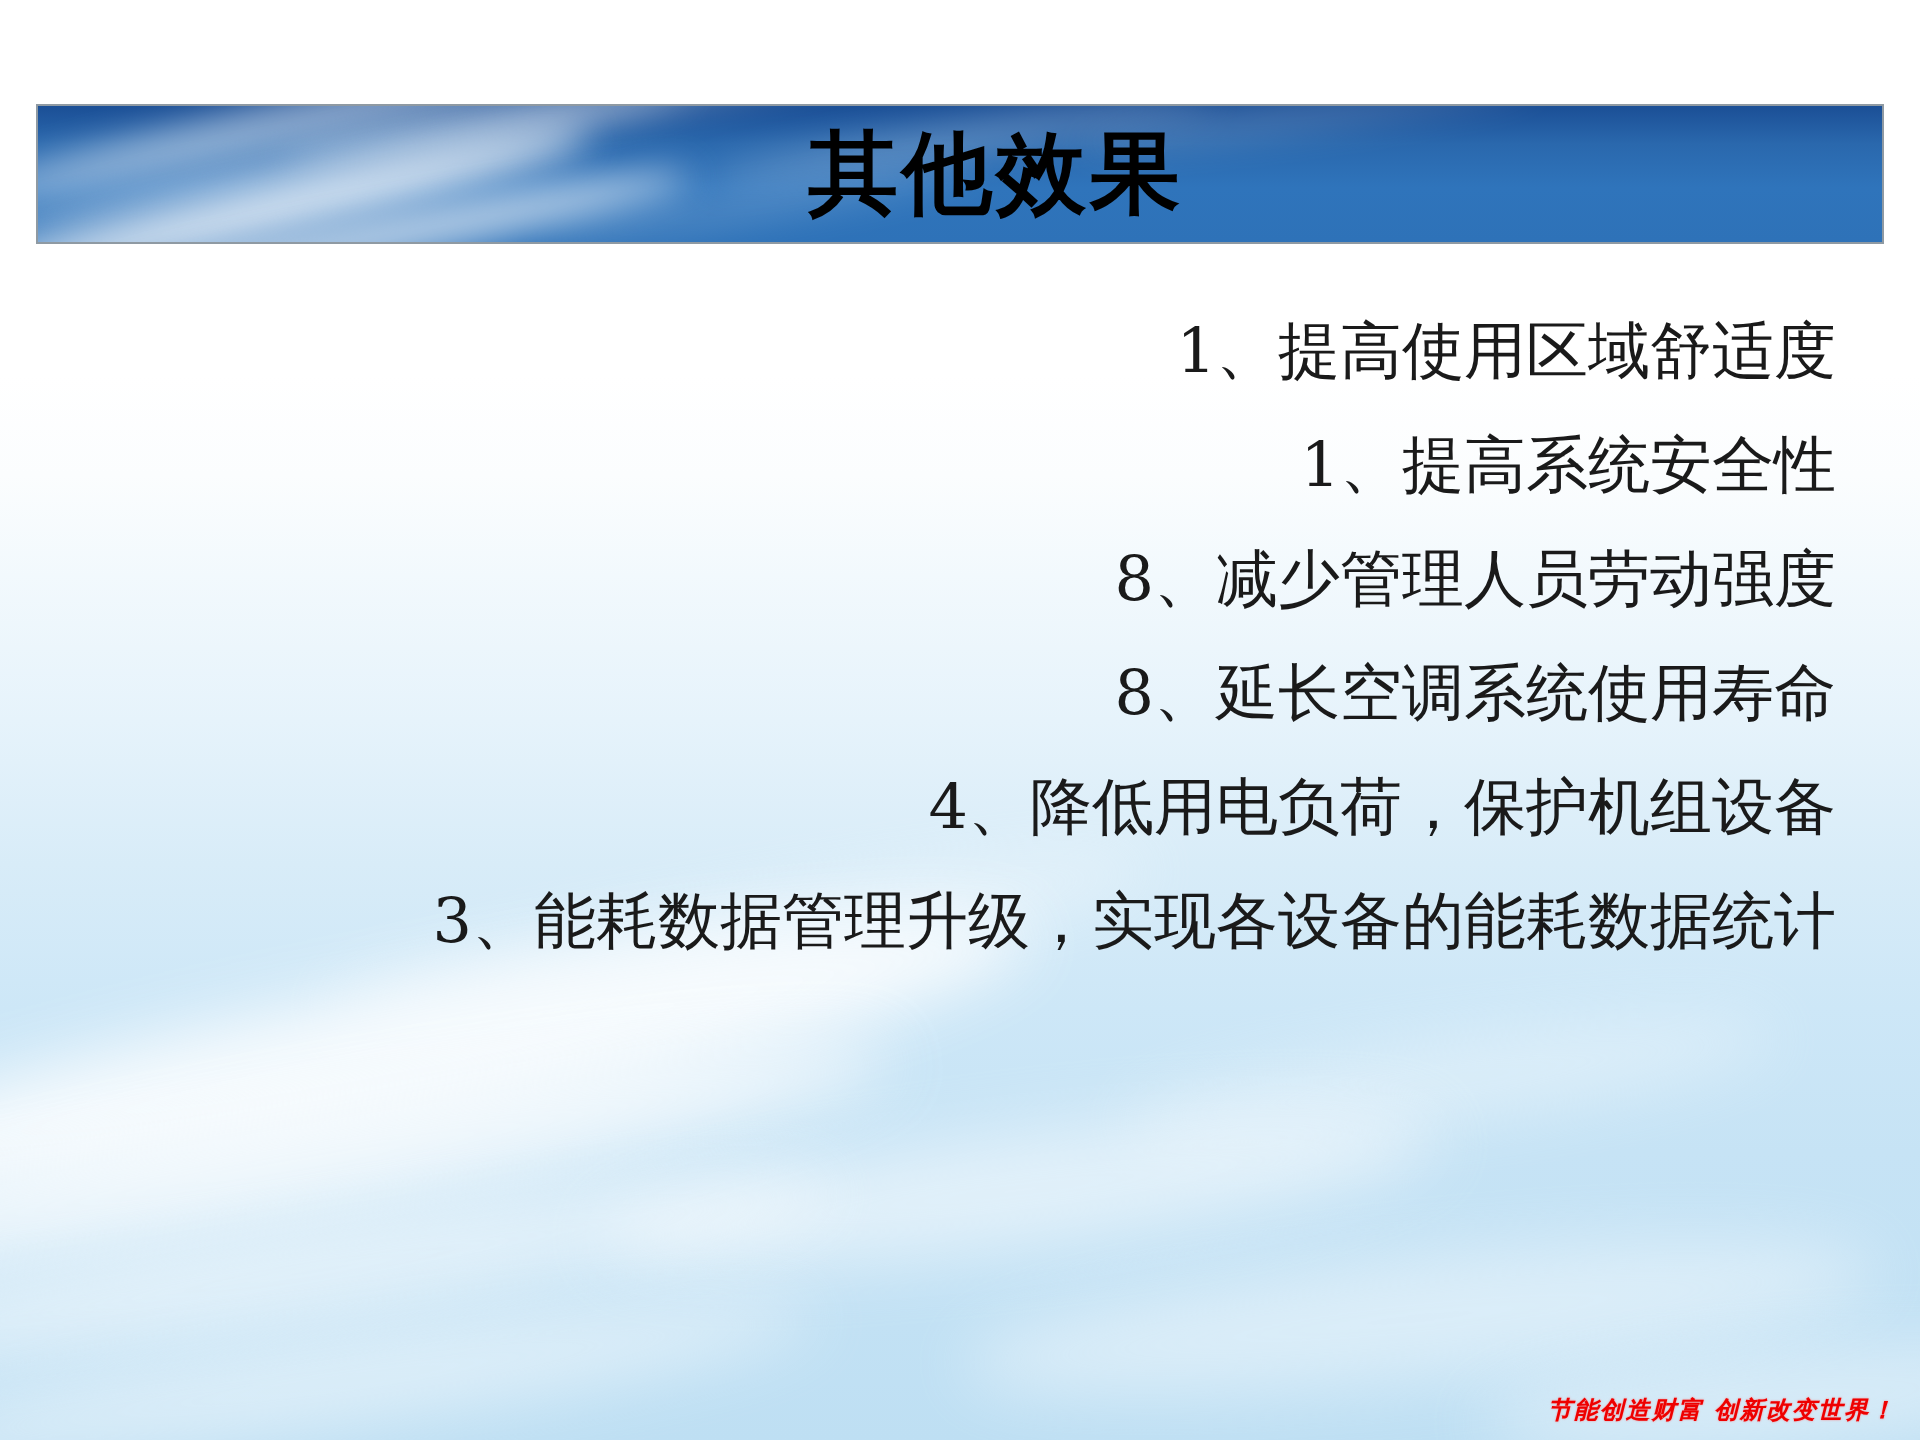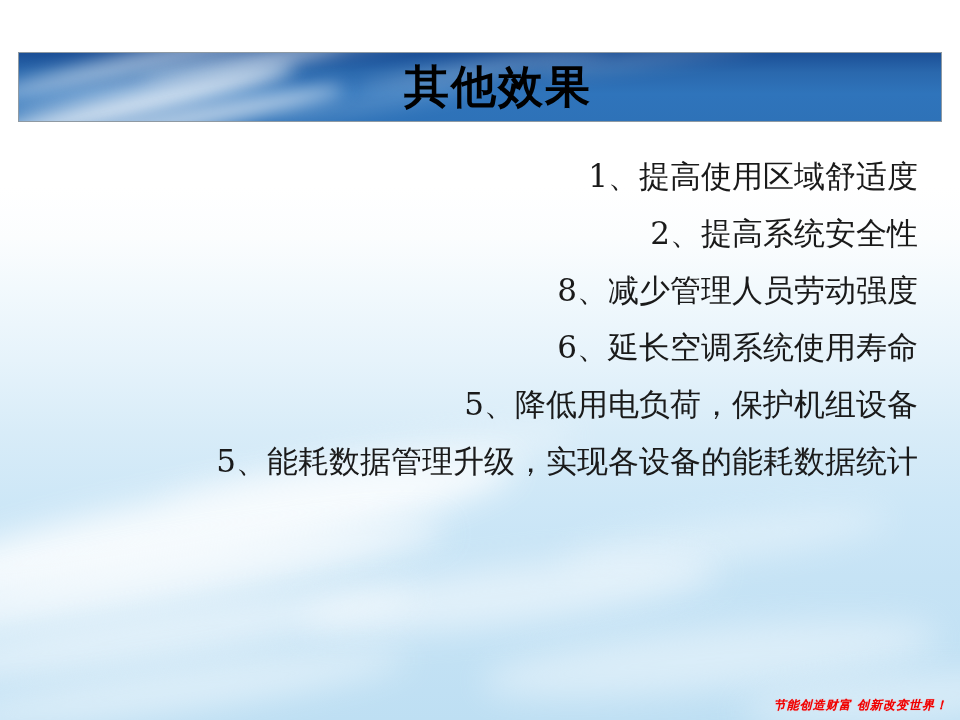--- a/index.html
+++ b/index.html
@@ -163,22 +163,22 @@
       <div class="tb-wisp tb-w2"></div>
       <div class="tb-wisp tb-w8"></div>
       <div class="tb-wisp tb-w3"></div>
       <div class="tb-wisp tb-w4"></div>
     </div>
     <div class="title-text">其他效果</div>
   </div>
 
   <div class="body-list">
     <div class="bullet-line">1、提高使用区域舒适度</div>
-    <div class="bullet-line">2、提高系统安全性</div>
+    <div class="bullet-line">1、提高系统安全性</div>
     <div class="bullet-line">8、减少管理人员劳动强度</div>
-    <div class="bullet-line">6、延长空调系统使用寿命</div>
-    <div class="bullet-line">5、降低用电负荷，保护机组设备</div>
-    <div class="bullet-line">5、能耗数据管理升级，实现各设备的能耗数据统计</div>
+    <div class="bullet-line">8、延长空调系统使用寿命</div>
+    <div class="bullet-line">4、降低用电负荷，保护机组设备</div>
+    <div class="bullet-line">3、能耗数据管理升级，实现各设备的能耗数据统计</div>
   </div>
 
   <div class="footer-slogan">节能创造财富 创新改变世界！</div>
 
 </div>
 
 </body></html>

